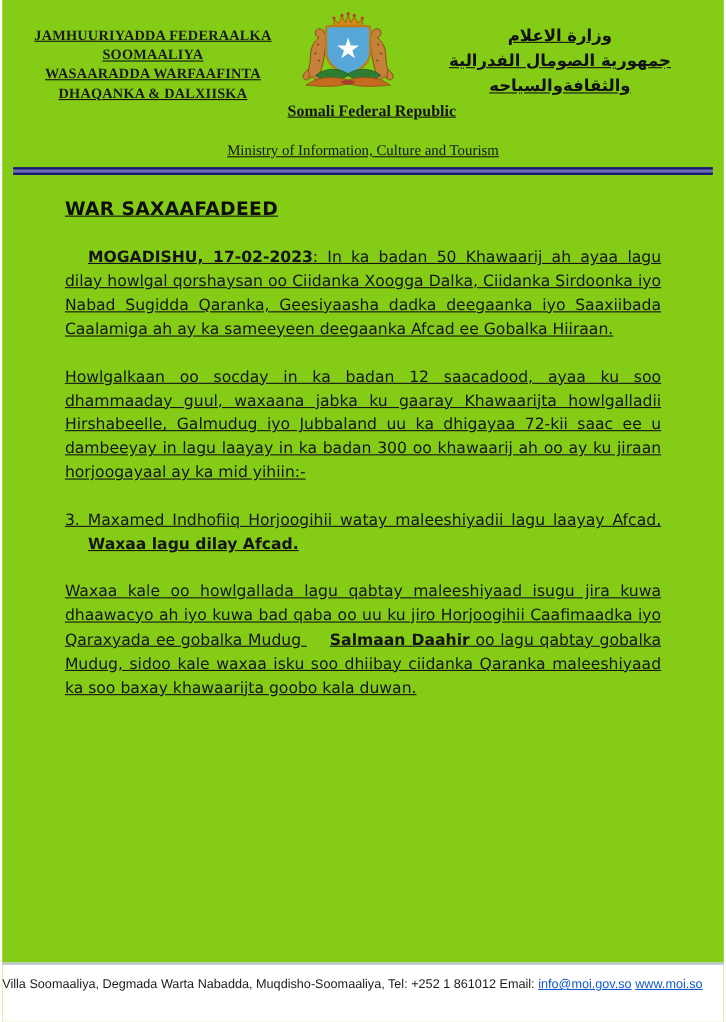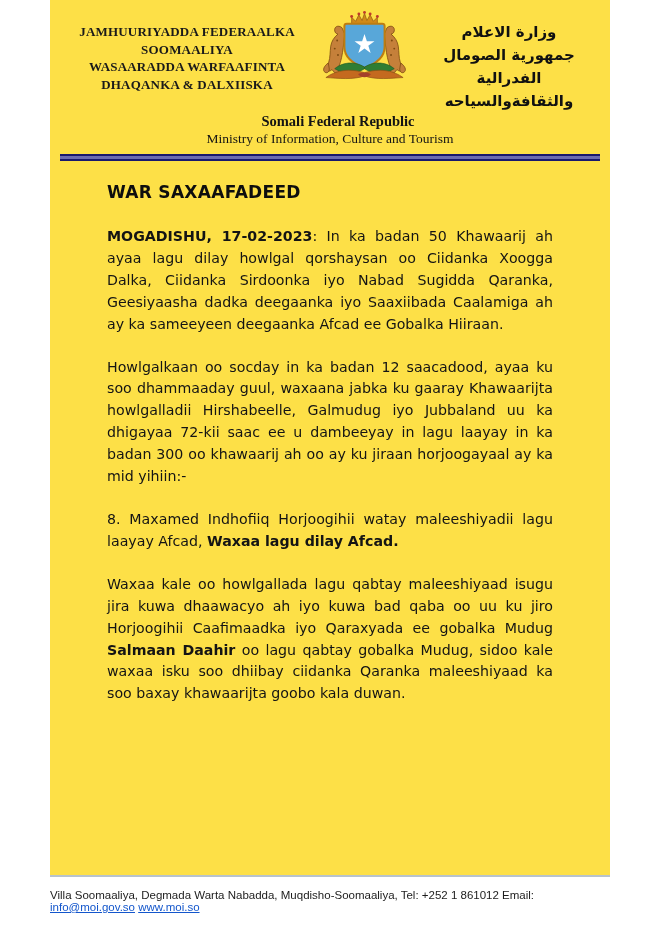--- a/index.html
+++ b/index.html
@@ -1,23 +1,24 @@
 <!DOCTYPE html>
 <html style="--rule-edge: #18186e; --rule-mid: #6b6bb0; --footer-rule: #b7c3cd; --link-color: #1356cc;"><head>
 <meta charset="utf-8">
 <style>
   html, body { margin: 0; padding: 0; background: #fff; }
   .page {
     position: relative;
-    width: 560px;
+    width: 656px;
     height: 929px;
     margin: 0 auto;
-    background: #fde047;
+    background: #84cc16;
     overflow: hidden;
     color: #141414;
+    text-decoration: underline;
   }
 
   
   .letterhead { display: flex; align-items: flex-start; padding: 10px 8px 0 12px; }
   .lh-left {
     width: 250px;
     padding-top: 13px;
     text-align: center;
     font-family: "Liberation Serif", serif;
     font-weight: bold;
@@ -34,21 +35,21 @@
     direction: rtl;
     text-align: center;
     font-family: "DejaVu Sans", sans-serif;
     font-weight: bold;
     font-size: 15px;
     line-height: 23px;
     color: #111;
   }
   .lh-center { text-align: center; font-family: "Liberation Serif", serif; margin-top: 0px; }
   .lh-center .t1 { font-weight: bold; font-size: 14.5px; line-height: 17px; padding-left: 16px; }
-  .lh-center .t2 { font-size: 13.5px; line-height: 16px; margin-top: 1px; }
+  .lh-center .t2 { font-size: 13.5px; line-height: 16px; margin-top: 19px; }
 
   .navy-rule {
     margin: 7px 10px 0 10px;
     height: 3px;
     background: var(--rule-mid, #6b6bb0);
     border-top: 2.5px solid var(--rule-edge, #18186e);
     border-bottom: 2.5px solid var(--rule-edge, #18186e);
   }
 
   
@@ -63,21 +64,21 @@
     color: #0e0e0e;
   }
   .body-pars p {
     margin: 0 0 21px 0;
     text-align: justify;
     font-family: "DejaVu Sans", sans-serif;
     font-size: 14.2px;
     line-height: 21.9px;
     color: #141414;
   }
-  .body-pars b { font-weight: bold; }
+  .body-pars b { font-weight: bold; margin-left: 21px; }
 
   
   footer {
     position: absolute;
     left: 0; right: 0; bottom: 0;
     height: 54px;
     background: #fff;
     border-top: 2px solid var(--footer-rule, #b7c3cd);
     padding-top: 12px;
     box-sizing: border-box;
@@ -151,21 +152,21 @@
     <div class="t2">Ministry of Information, Culture and Tourism</div>
   </div>
 
   <div class="navy-rule"></div>
 
   <main>
     <h1 class="doc-title">WAR SAXAAFADEED</h1>
     <div class="body-pars">
         <p><b>MOGADISHU, 17-02-2023</b><span>: In ka badan 50 Khawaarij ah ayaa lagu dilay howlgal qorshaysan oo Ciidanka Xoogga Dalka, Ciidanka Sirdoonka iyo Nabad Sugidda Qaranka, Geesiyaasha dadka deegaanka iyo Saaxiibada Caalamiga ah ay ka sameeyeen deegaanka Afcad ee Gobalka Hiiraan.</span></p>
         <p><span>Howlgalkaan oo socday in ka badan 12 saacadood, ayaa ku soo dhammaaday guul, waxaana jabka ku gaaray Khawaarijta howlgalladii Hirshabeelle, Galmudug iyo Jubbaland uu ka dhigayaa 72-kii saac ee u dambeeyay in lagu laayay in ka badan 300 oo khawaarij ah oo ay ku jiraan horjoogayaal ay ka mid yihiin:-</span></p>
-        <p><span>8. Maxamed Indhofiiq Horjoogihii watay maleeshiyadii lagu laayay Afcad, </span><b>Waxaa lagu dilay Afcad.</b></p>
+        <p><span>3. Maxamed Indhofiiq Horjoogihii watay maleeshiyadii lagu laayay Afcad, </span><b>Waxaa lagu dilay Afcad.</b></p>
         <p><span>Waxaa kale oo howlgallada lagu qabtay maleeshiyaad isugu jira kuwa dhaawacyo ah iyo kuwa bad qaba oo uu ku jiro Horjoogihii Caafimaadka iyo Qaraxyada ee gobalka Mudug </span><b>Salmaan Daahir</b><span> oo lagu qabtay gobalka Mudug, sidoo kale waxaa isku soo dhiibay ciidanka Qaranka maleeshiyaad ka soo baxay khawaarijta goobo kala duwan.</span></p>
       </div>
   </main>
 
   <footer>
     <span>Villa Soomaaliya, Degmada Warta Nabadda, Muqdisho-Soomaaliya, Tel: +252 1 861012 Email: </span><a href="#">info@moi.gov.so</a><span> </span><a href="#">www.moi.so</a>
   </footer>
 
 </div>
 

